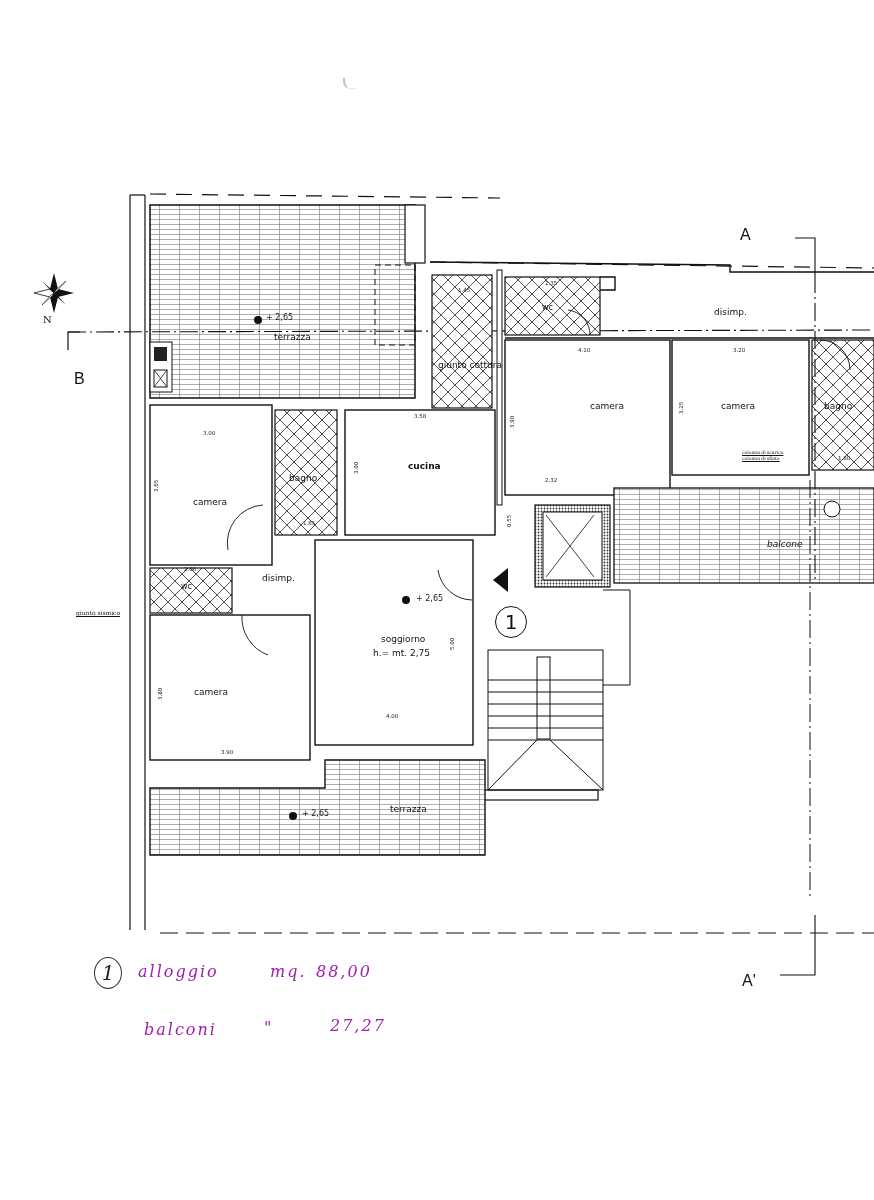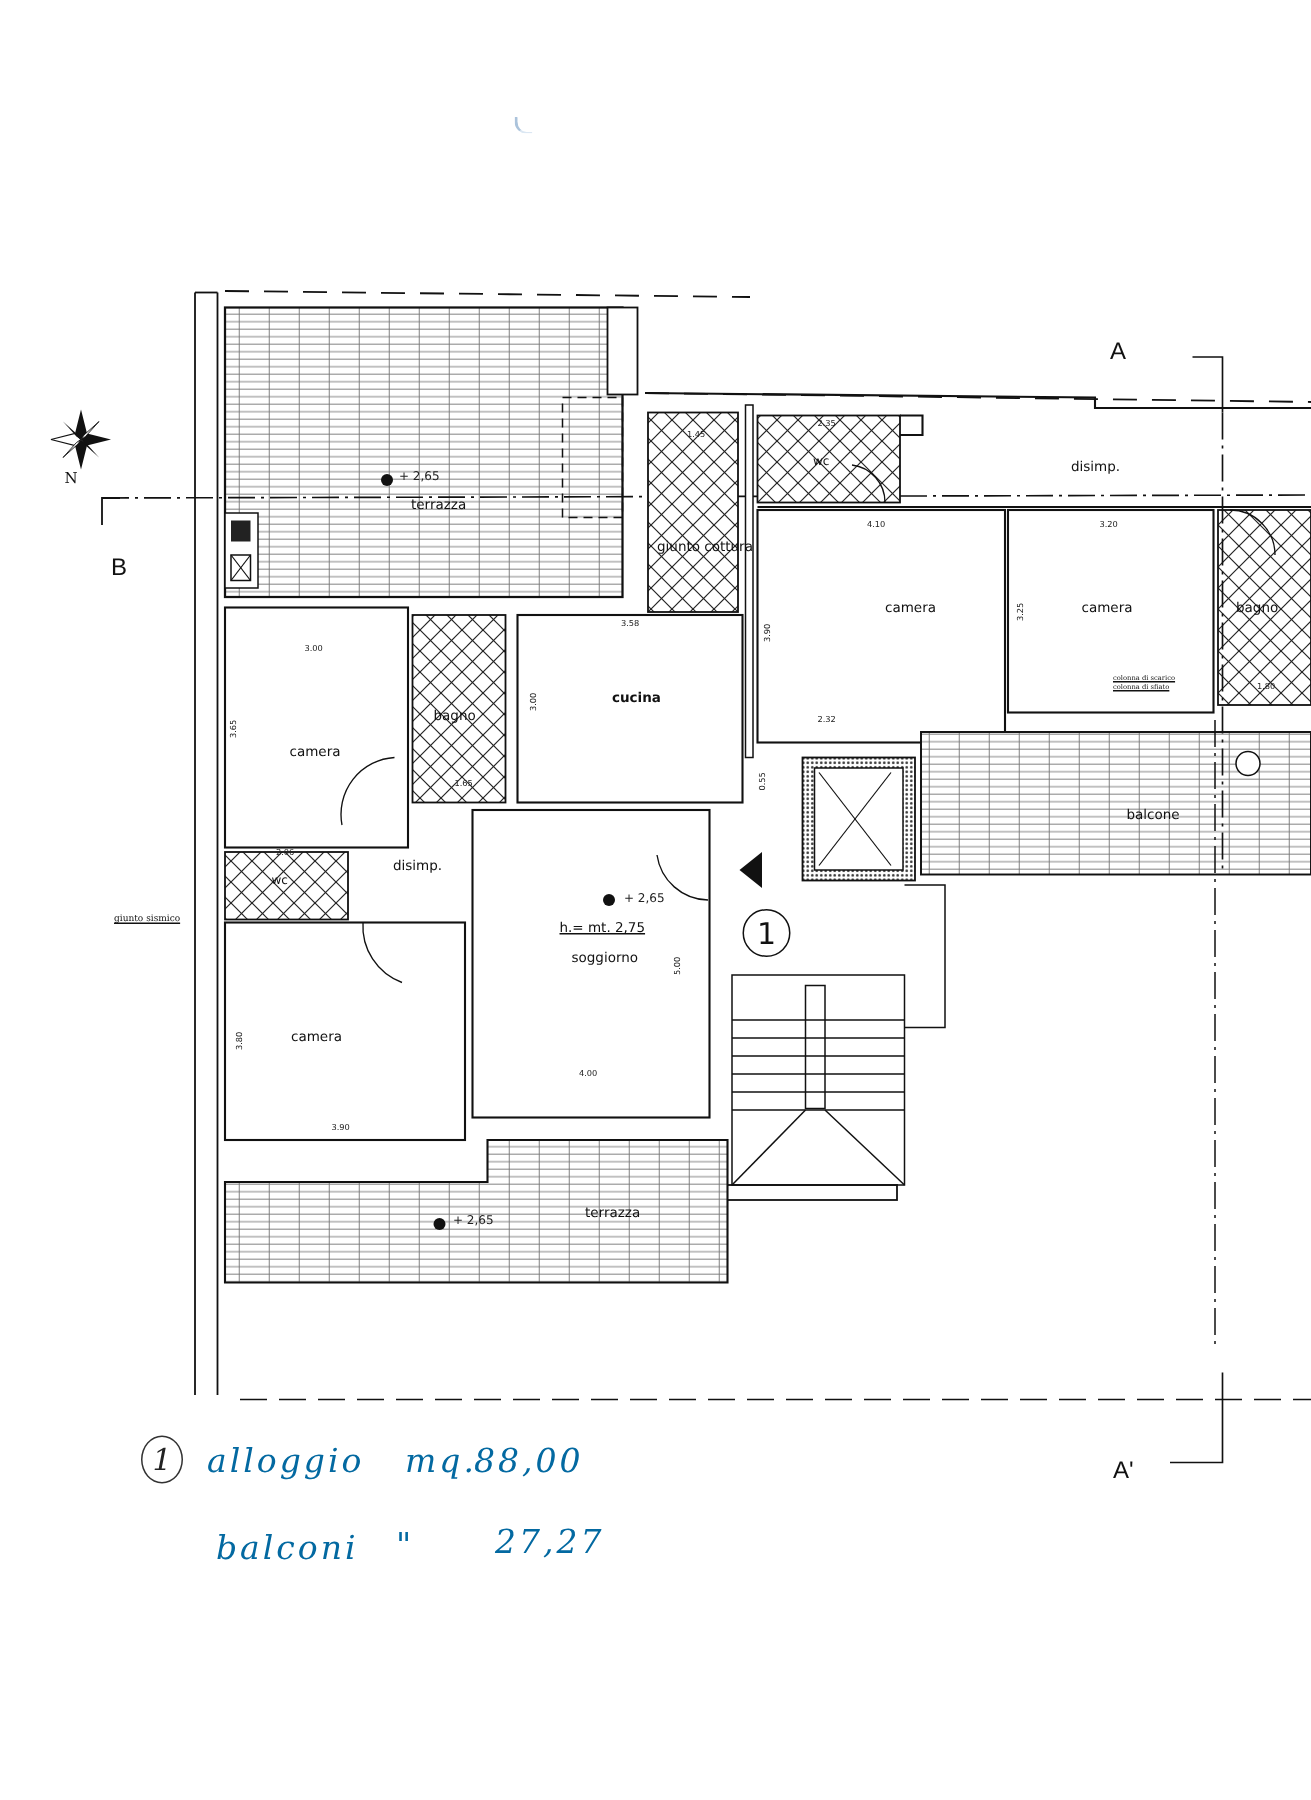--- a/index.html
+++ b/index.html
@@ -3,21 +3,21 @@
 <meta charset="utf-8">
 <style>
   html,body{margin:0;padding:0;background:#fff;}
   body{width:874px;height:1200px;position:relative;overflow:hidden;font-family:"Liberation Sans",sans-serif;color:#111;}
   #plan{position:absolute;left:0;top:0;width:874px;height:1200px;}
   .lbl{position:absolute;font-family:"DejaVu Sans",sans-serif;font-size:9px;color:#111;white-space:nowrap;}
   .dim{position:absolute;font-family:"DejaVu Sans",sans-serif;font-size:5.5px;color:#222;white-space:nowrap;}
   .dimv{transform:rotate(-90deg);transform-origin:left top;}
   .tiny{position:absolute;font-family:"DejaVu Serif",serif;font-size:4.5px;color:#111;white-space:nowrap;text-decoration:underline;}
   .sec{position:absolute;font-family:"Liberation Sans",sans-serif;font-size:16px;color:#111;}
-  .hand{position:absolute;font-family:"DejaVu Serif",serif;font-style:italic;font-size:22px;color:#0369a1;white-space:nowrap;letter-spacing:2px;}
+  .hand{position:absolute;font-family:"DejaVu Serif",serif;font-style:italic;font-size:16px;color:#a21caf;white-space:nowrap;letter-spacing:2px;}
   .compassN{position:absolute;font-family:"DejaVu Serif",serif;font-size:10px;}
   .unit-num{position:absolute;left:495px;top:606px;width:30px;height:30px;border:1.3px solid #111;border-radius:50%;text-align:center;line-height:30px;font-size:20px;font-family:"DejaVu Sans",sans-serif;}
   .hand-circle{position:absolute;left:94px;top:957px;width:26px;height:30px;border:1.4px solid #333;border-radius:50%;text-align:center;line-height:30px;font-family:"DejaVu Serif",serif;font-style:italic;font-size:20px;color:#222;}
   .blue-mark{position:absolute;left:343px;top:78px;width:10px;height:10px;border-left:2px solid #8ac;border-bottom:1px solid #cde;border-radius:0 0 0 8px;opacity:.7;}
 </style>
 </head>
 <body>
 
 <svg id="plan" viewBox="0 0 874 1200" xmlns="http://www.w3.org/2000/svg">
   <defs>
@@ -179,30 +179,30 @@
 <div class="dim dimv" style="left:153px;top:492px;">3.65</div>
 <div class="lbl" style="left:289px;top:473px;">bagno</div>
 <div class="dim" style="left:303px;top:520px;">1.65</div>
 <div class="lbl" style="left:408px;top:461px;font-weight:bold;">cucina</div>
 <div class="dim" style="left:414px;top:413px;">3.58</div>
 <div class="dim dimv" style="left:353px;top:474px;">3.00</div>
 <div class="lbl" style="left:181px;top:582px;font-size:8px;">wc</div>
 <div class="dim" style="left:184px;top:566px;">2.06</div>
 <div class="lbl" style="left:262px;top:573px;">disimp.</div>
 <div class="lbl" style="left:381px;top:634px;">soggiorno</div>
-<div class="lbl" style="left:373px;top:614px;text-decoration:underline;">h.= mt. 2,75</div>
+<div class="lbl" style="left:373px;top:648px;">h.= mt. 2,75</div>
 <div class="dim" style="left:416px;top:594px;font-size:8px;">+ 2,65</div>
 <div class="dim" style="left:386px;top:713px;">4.00</div>
 <div class="dim dimv" style="left:449px;top:650px;">5.00</div>
 <div class="lbl" style="left:194px;top:687px;">camera</div>
 <div class="dim" style="left:221px;top:749px;">3.90</div>
 <div class="dim dimv" style="left:157px;top:700px;">3.80</div>
 <div class="lbl" style="left:390px;top:804px;">terrazza</div>
 <div class="dim" style="left:302px;top:809px;font-size:8px;">+ 2,65</div>
-<div class="lbl" style="left:751px;top:539px;">balcone</div>
+<div class="lbl" style="left:767px;top:539px;font-style:italic;">balcone</div>
 <div class="dim dimv" style="left:506px;top:527px;">0.55</div>
 
 <div class="unit-num">1</div>
 <div class="blue-mark"></div>
 
 <div class="hand-circle">1</div>
 <div class="hand" style="left:138px;top:962px;">alloggio</div>
 <div class="hand" style="left:270px;top:962px;">mq.</div>
 <div class="hand" style="left:316px;top:962px;">88,00</div>
 <div class="hand" style="left:144px;top:1020px;">balconi</div>

